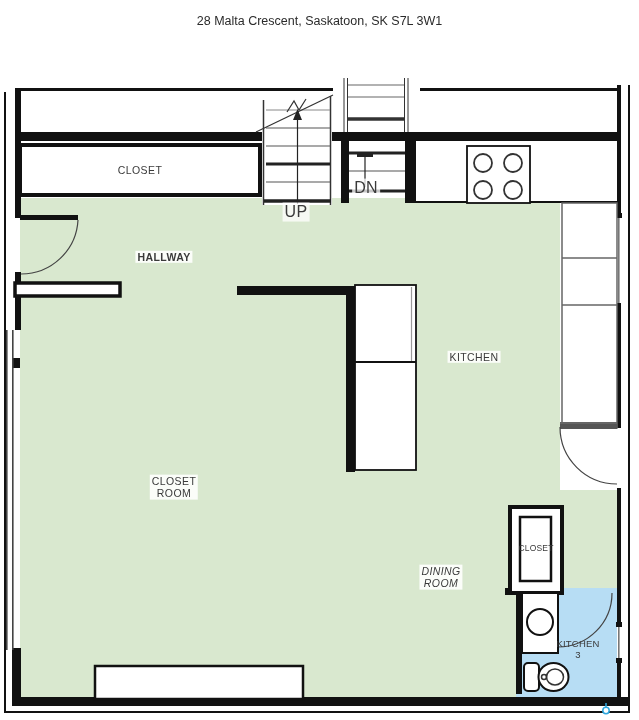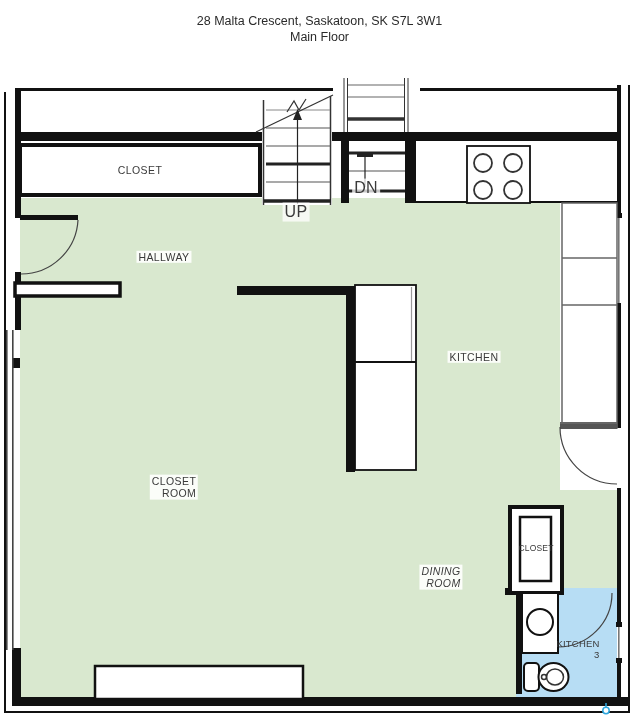--- a/index.html
+++ b/index.html
@@ -17,21 +17,21 @@
     font-size:12.5px;line-height:1.28;
   }
   .room-label{
     position:absolute;
     transform:translate(-50%,-50%);
     background:rgba(255,255,255,0.88);
     color:#3a3a3a;
     font-size:10.5px;
     letter-spacing:0.4px;
     padding:0 2px;
-    text-align:right;
+    text-align:center;
     white-space:nowrap;
     line-height:1.18;
   }
   .room-label span{display:block;}
   .small-label{font-size:8.5px;letter-spacing:0.2px;}
   .stair-label{font-size:16px;letter-spacing:0.3px;background:rgba(255,255,255,0.75);}
   .bath-label{font-size:9.5px;letter-spacing:0.2px;background:transparent;}
 </style>
 </head>
 <body>
@@ -179,25 +179,24 @@
     </g>
 
     <g>
       <line x1="606" y1="703" x2="606" y2="707" stroke-width="1.5" stroke="#2ea7df"></line>
       <circle cx="606" cy="710.5" r="3.2" fill="#ffffff" stroke-width="1.5" stroke="#2ea7df"></circle>
     </g>
   </svg>
 
   <div class="title">
     <div>28 Malta Crescent, Saskatoon, SK S7L 3W1</div>
-    <div>Main Floor</div>
   </div>
 
   <div class="room-label" style="left:140px;top:170px;">CLOSET</div>
-  <div class="room-label" style="left:164px;top:257px;">HALLWAY</div>
+  <div class="room-label" style="left:164px;top:257px;font-weight:bold;">HALLWAY</div>
   <div class="room-label" style="left:474px;top:319px;margin-top:38px;">KITCHEN</div>
 
   <div class="room-label" style="left:174px;top:487px;">
     <span>CLOSET</span>
     <span>ROOM</span>
   </div>
 
   <div class="room-label" style="left:441px;top:577px;font-style:italic;">
     <span>DINING</span>
     <span>ROOM</span>

